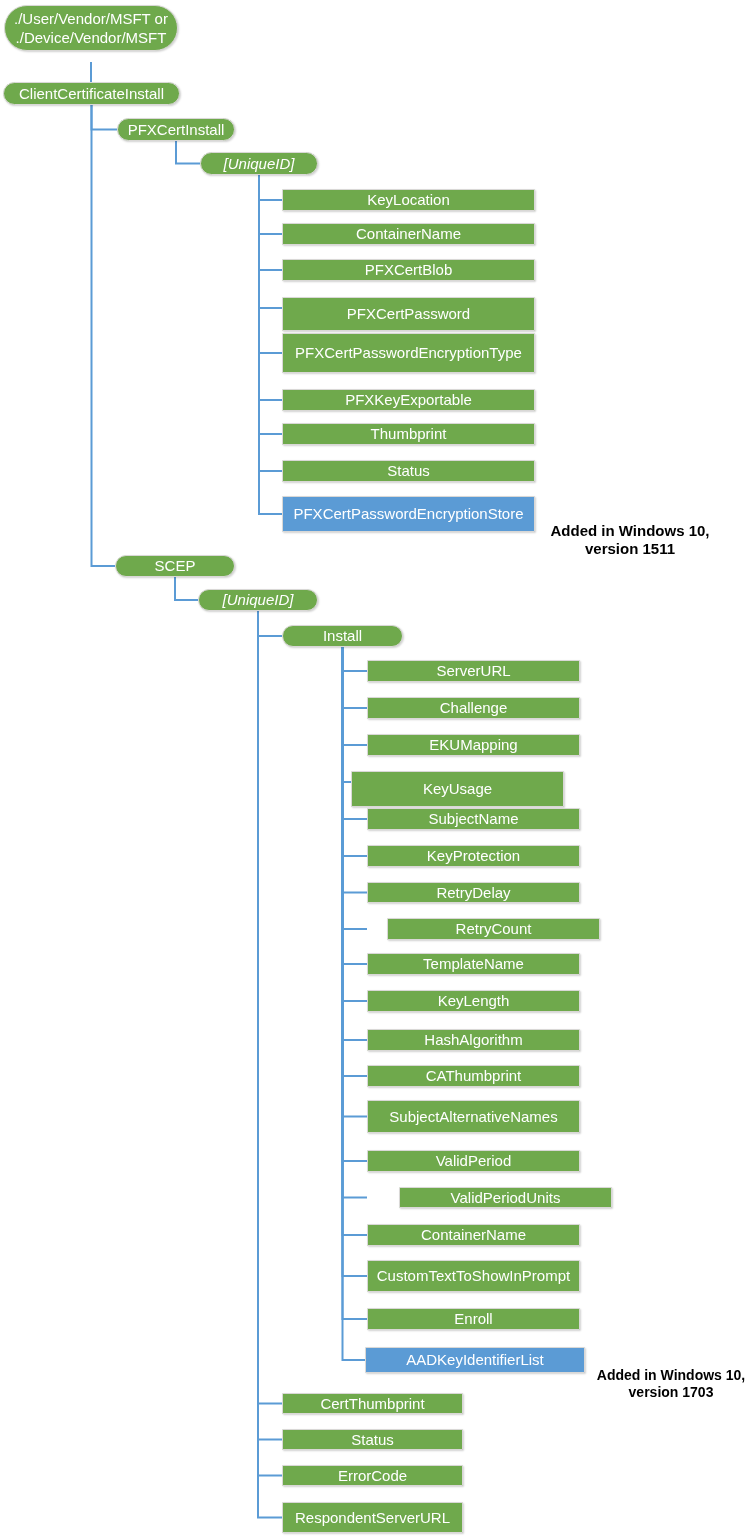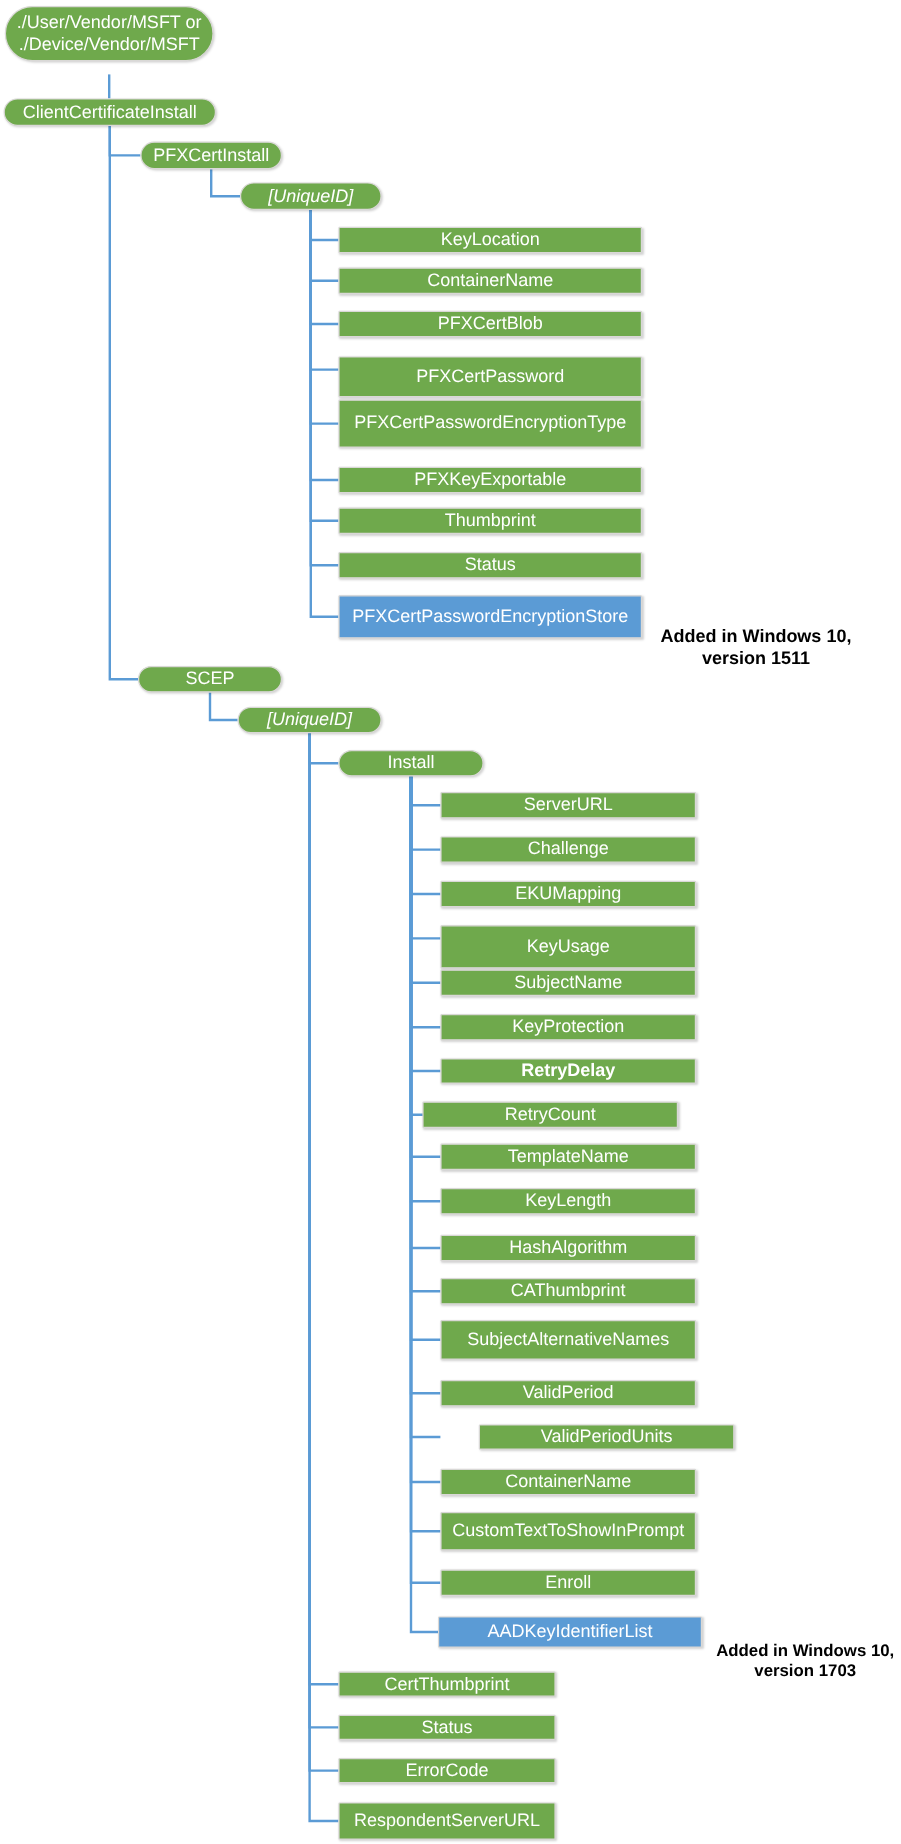--- a/index.html
+++ b/index.html
@@ -95,25 +95,25 @@
     <div class="node rect green" style="left: 282px; top: 389px; width: 253px; height: 22px;">PFXKeyExportable</div>
     <div class="node rect green" style="left: 282px; top: 423px; width: 253px; height: 22px;">Thumbprint</div>
     <div class="node rect green" style="left: 282px; top: 460px; width: 253px; height: 22px;">Status</div>
     <div class="node rect blue" style="left: 282px; top: 496px; width: 253px; height: 36px;">PFXCertPasswordEncryptionStore</div>
     <div class="node stadium green" style="left: 115px; top: 555px; width: 120px; height: 22px;">SCEP</div>
     <div class="node stadium green italic" style="left: 198px; top: 589px; width: 120px; height: 22px;">[UniqueID]</div>
     <div class="node stadium green" style="left: 282px; top: 625px; width: 121px; height: 22px;">Install</div>
     <div class="node rect green" style="left: 367px; top: 660px; width: 213px; height: 22px;">ServerURL</div>
     <div class="node rect green" style="left: 367px; top: 697px; width: 213px; height: 22px;">Challenge</div>
     <div class="node rect green" style="left: 367px; top: 734px; width: 213px; height: 22px;">EKUMapping</div>
-    <div class="node rect green" style="left: 367px; top: 771px; width: 213px; height: 36px;">KeyUsage</div>
+    <div class="node rect green" style="left: 351px; top: 771px; width: 213px; height: 36px;">KeyUsage</div>
     <div class="node rect green" style="left: 367px; top: 808px; width: 213px; height: 22px;">SubjectName</div>
     <div class="node rect green" style="left: 367px; top: 845px; width: 213px; height: 22px;">KeyProtection</div>
-    <div class="node rect green" style="left: 367px; top: 882px; width: 213px; height: 21px; font-weight: bold;">RetryDelay</div>
-    <div class="node rect green" style="left: 352px; top: 918px; width: 213px; height: 22px;">RetryCount</div>
+    <div class="node rect green" style="left: 367px; top: 882px; width: 213px; height: 21px;">RetryDelay</div>
+    <div class="node rect green" style="left: 387px; top: 918px; width: 213px; height: 22px;">RetryCount</div>
     <div class="node rect green" style="left: 367px; top: 953px; width: 213px; height: 22px;">TemplateName</div>
     <div class="node rect green" style="left: 367px; top: 990px; width: 213px; height: 22px;">KeyLength</div>
     <div class="node rect green" style="left: 367px; top: 1029px; width: 213px; height: 22px;">HashAlgorithm</div>
     <div class="node rect green" style="left: 367px; top: 1065px; width: 213px; height: 22px;">CAThumbprint</div>
     <div class="node rect green" style="left: 367px; top: 1100px; width: 213px; height: 33px;">SubjectAlternativeNames</div>
     <div class="node rect green" style="left: 367px; top: 1150px; width: 213px; height: 22px;">ValidPeriod</div>
     <div class="node rect green" style="left: 367px; top: 1187px; width: 213px; height: 21px; margin-left: 32px;">ValidPeriodUnits</div>
     <div class="node rect green" style="left: 367px; top: 1224px; width: 213px; height: 22px;">ContainerName</div>
     <div class="node rect green" style="left: 367px; top: 1260px; width: 213px; height: 32px;">CustomTextToShowInPrompt</div>
     <div class="node rect green" style="left: 367px; top: 1308px; width: 213px; height: 22px;">Enroll</div>

